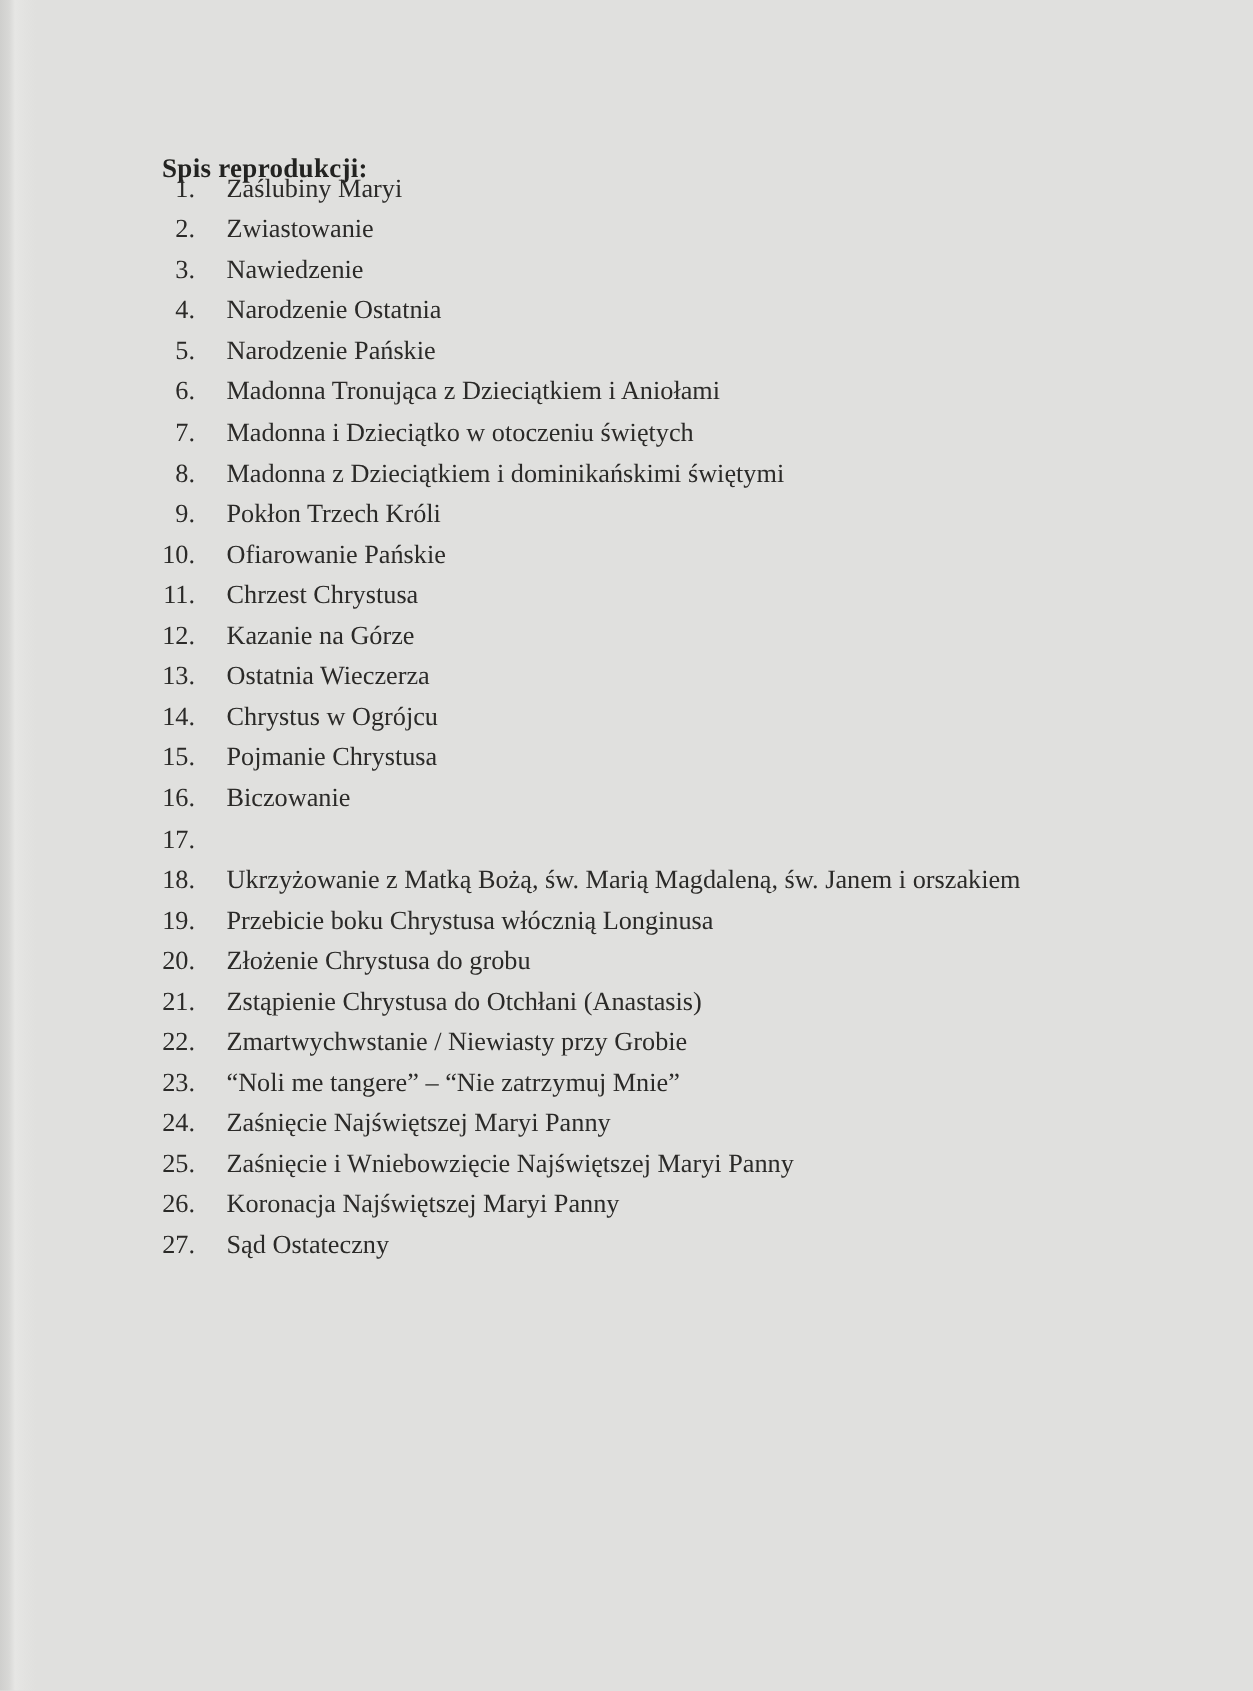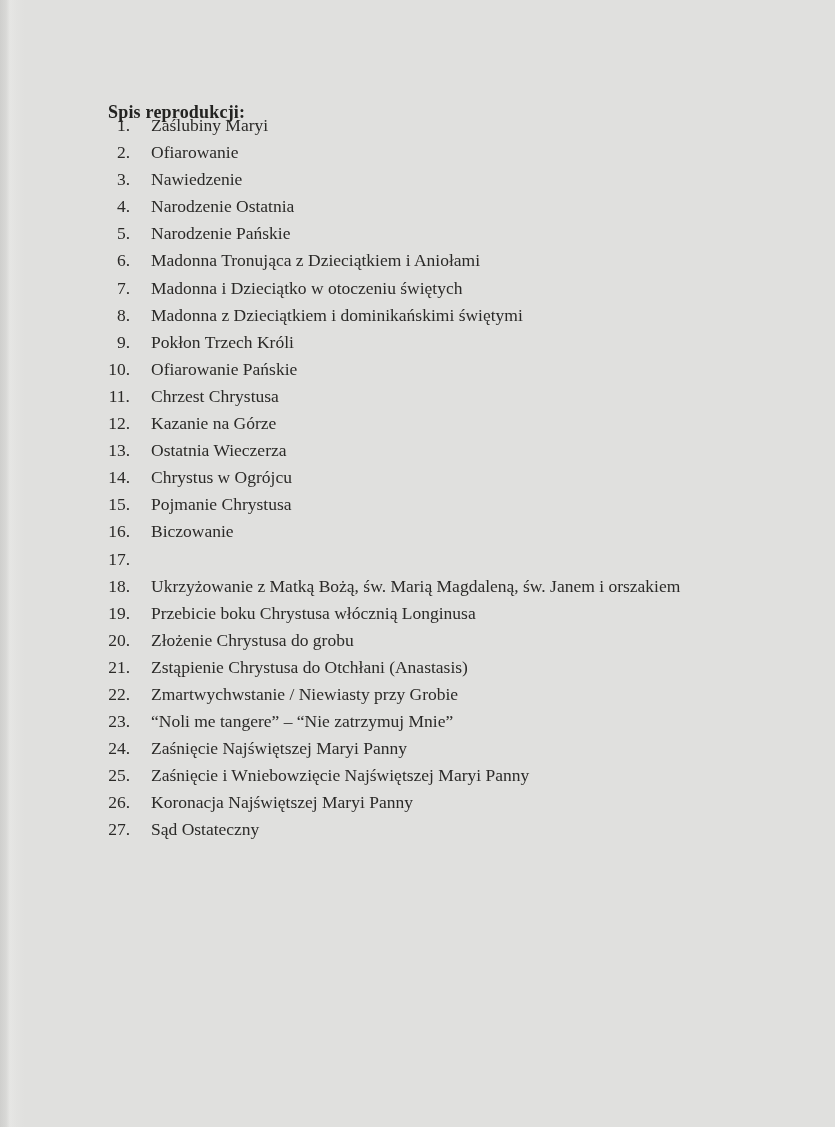--- a/index.html
+++ b/index.html
@@ -76,21 +76,21 @@
 <div class="page-content">
   <div class="doc-title">Spis reprodukcji:</div>
 
   <ol class="repro-list">
       <li>
         <span class="num">1.</span>
         <span class="txt">Zaślubiny Maryi</span>
       </li>
       <li>
         <span class="num">2.</span>
-        <span class="txt">Ofiarowanie</span>
+        <span class="txt">Zwiastowanie</span>
       </li>
       <li>
         <span class="num">3.</span>
         <span class="txt">Nawiedzenie</span>
       </li>
       <li>
         <span class="num">4.</span>
         <span class="txt">Narodzenie Ostatnia</span>
       </li>
       <li>

